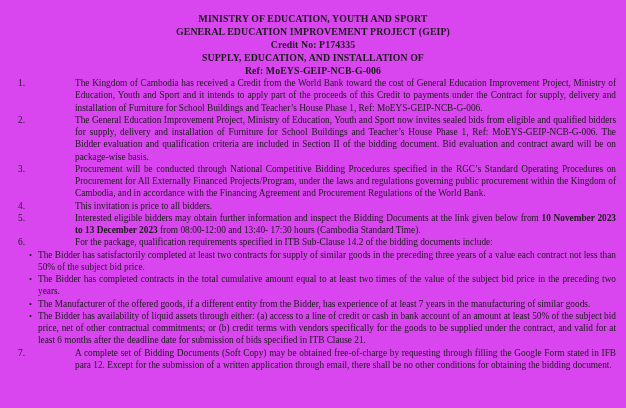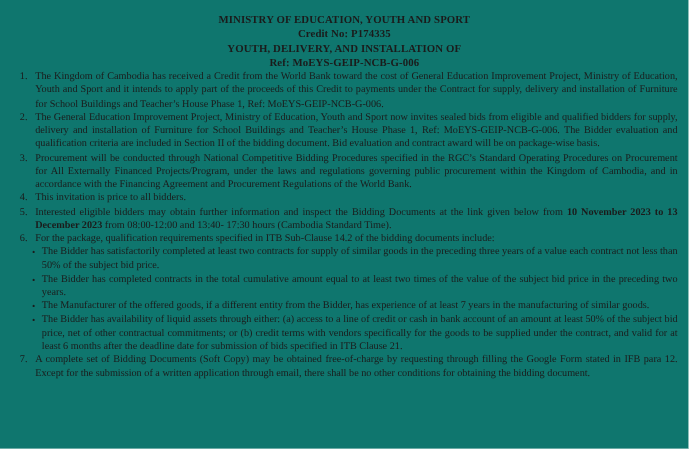--- a/index.html
+++ b/index.html
@@ -5,21 +5,21 @@
   html, body {
     margin: 0;
     padding: 0;
     background: #ffffff;
   }
   .page {
     position: relative;
     width: 626px;
     height: 408px;
     overflow: hidden;
-    background: #0f766e;
+    background: #d946ef;
     color: #1b1b1b;
     font-family: "Liberation Serif", "DejaVu Serif", serif;
   }
   .header {
     padding-top: 12px;
     text-align: center;
     font-weight: bold;
     font-size: 9.8px;
     line-height: 13px;
     letter-spacing: 0.1px;
@@ -36,20 +36,21 @@
     margin-right: 10px;
   }
   .num {
     flex: 0 0 21px;
     box-sizing: border-box;
     padding-left: 7px;
   }
   .itext {
     flex: 1;
     text-align: justify;
+    margin-left: 43px;
   }
   .bullet {
     display: flex;
     margin-left: 29px;
     margin-right: 10px;
   }
   .bmark {
     flex: 0 0 9px;
     font-size: 8.5px;
   }
@@ -59,22 +60,23 @@
   }
   b { font-weight: bold; }
 </style>
 </head>
 <body>
 
 <div class="page">
 
   <div class="header">
     <div class="hline">MINISTRY OF EDUCATION, YOUTH AND SPORT</div>
+    <div class="hline">GENERAL EDUCATION IMPROVEMENT PROJECT (GEIP)</div>
     <div class="hline">Credit No: P174335</div>
-    <div class="hline">YOUTH, DELIVERY, AND INSTALLATION OF</div>
+    <div class="hline">SUPPLY, EDUCATION, AND INSTALLATION OF</div>
     <div class="hline">Ref: MoEYS-GEIP-NCB-G-006</div>
   </div>
 
   <div class="list">
 
     <div class="item">
       <span class="num">1.</span>
       <div class="itext">The Kingdom of Cambodia has received a Credit from the World Bank toward the cost of General Education Improvement Project, Ministry of Education, Youth and Sport and it intends to apply part of the proceeds of this Credit to payments under the Contract for supply, delivery and installation of Furniture for School Buildings and Teacher’s House Phase 1, Ref: MoEYS-GEIP-NCB-G-006.</div>
     </div>
 

